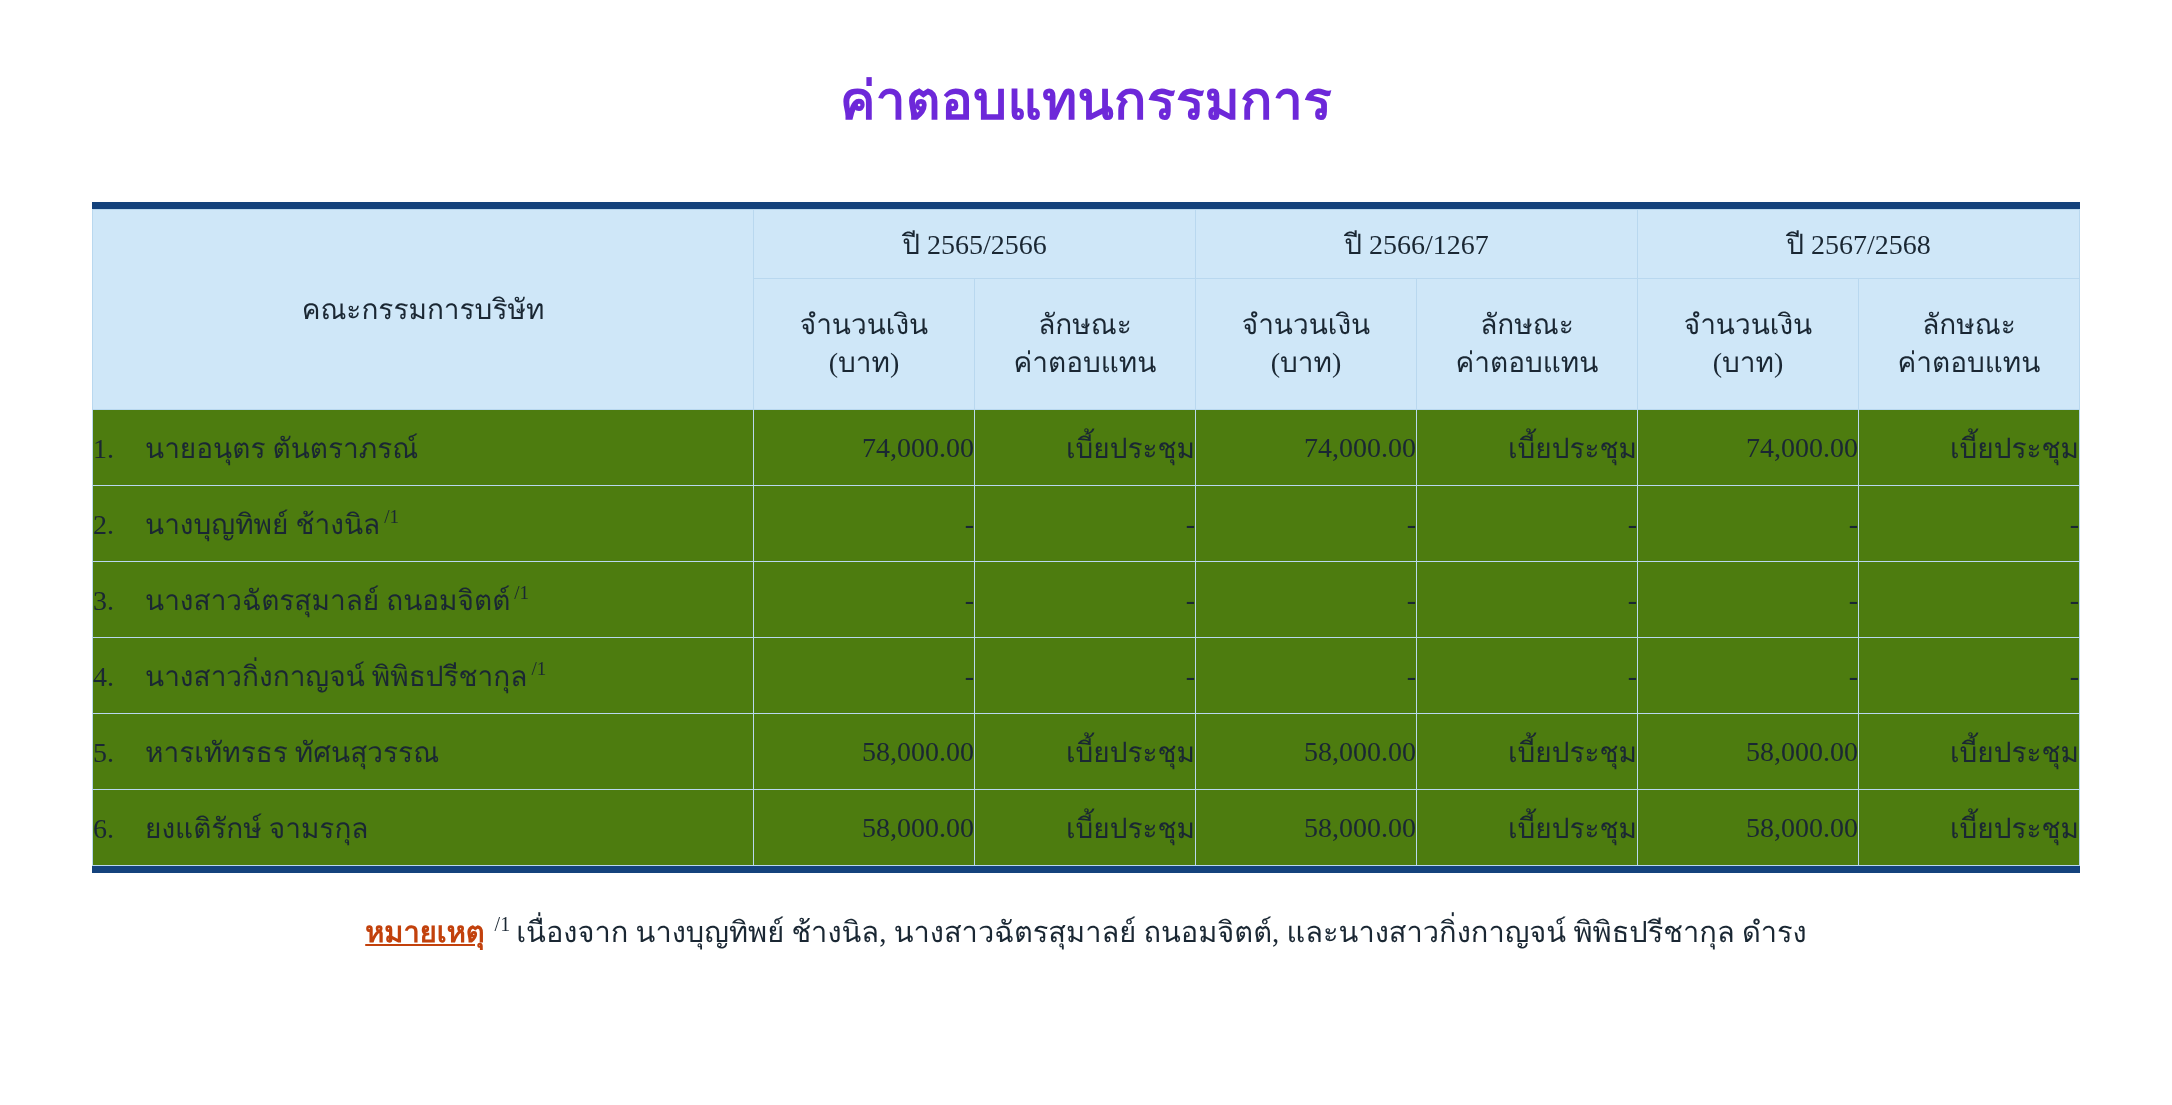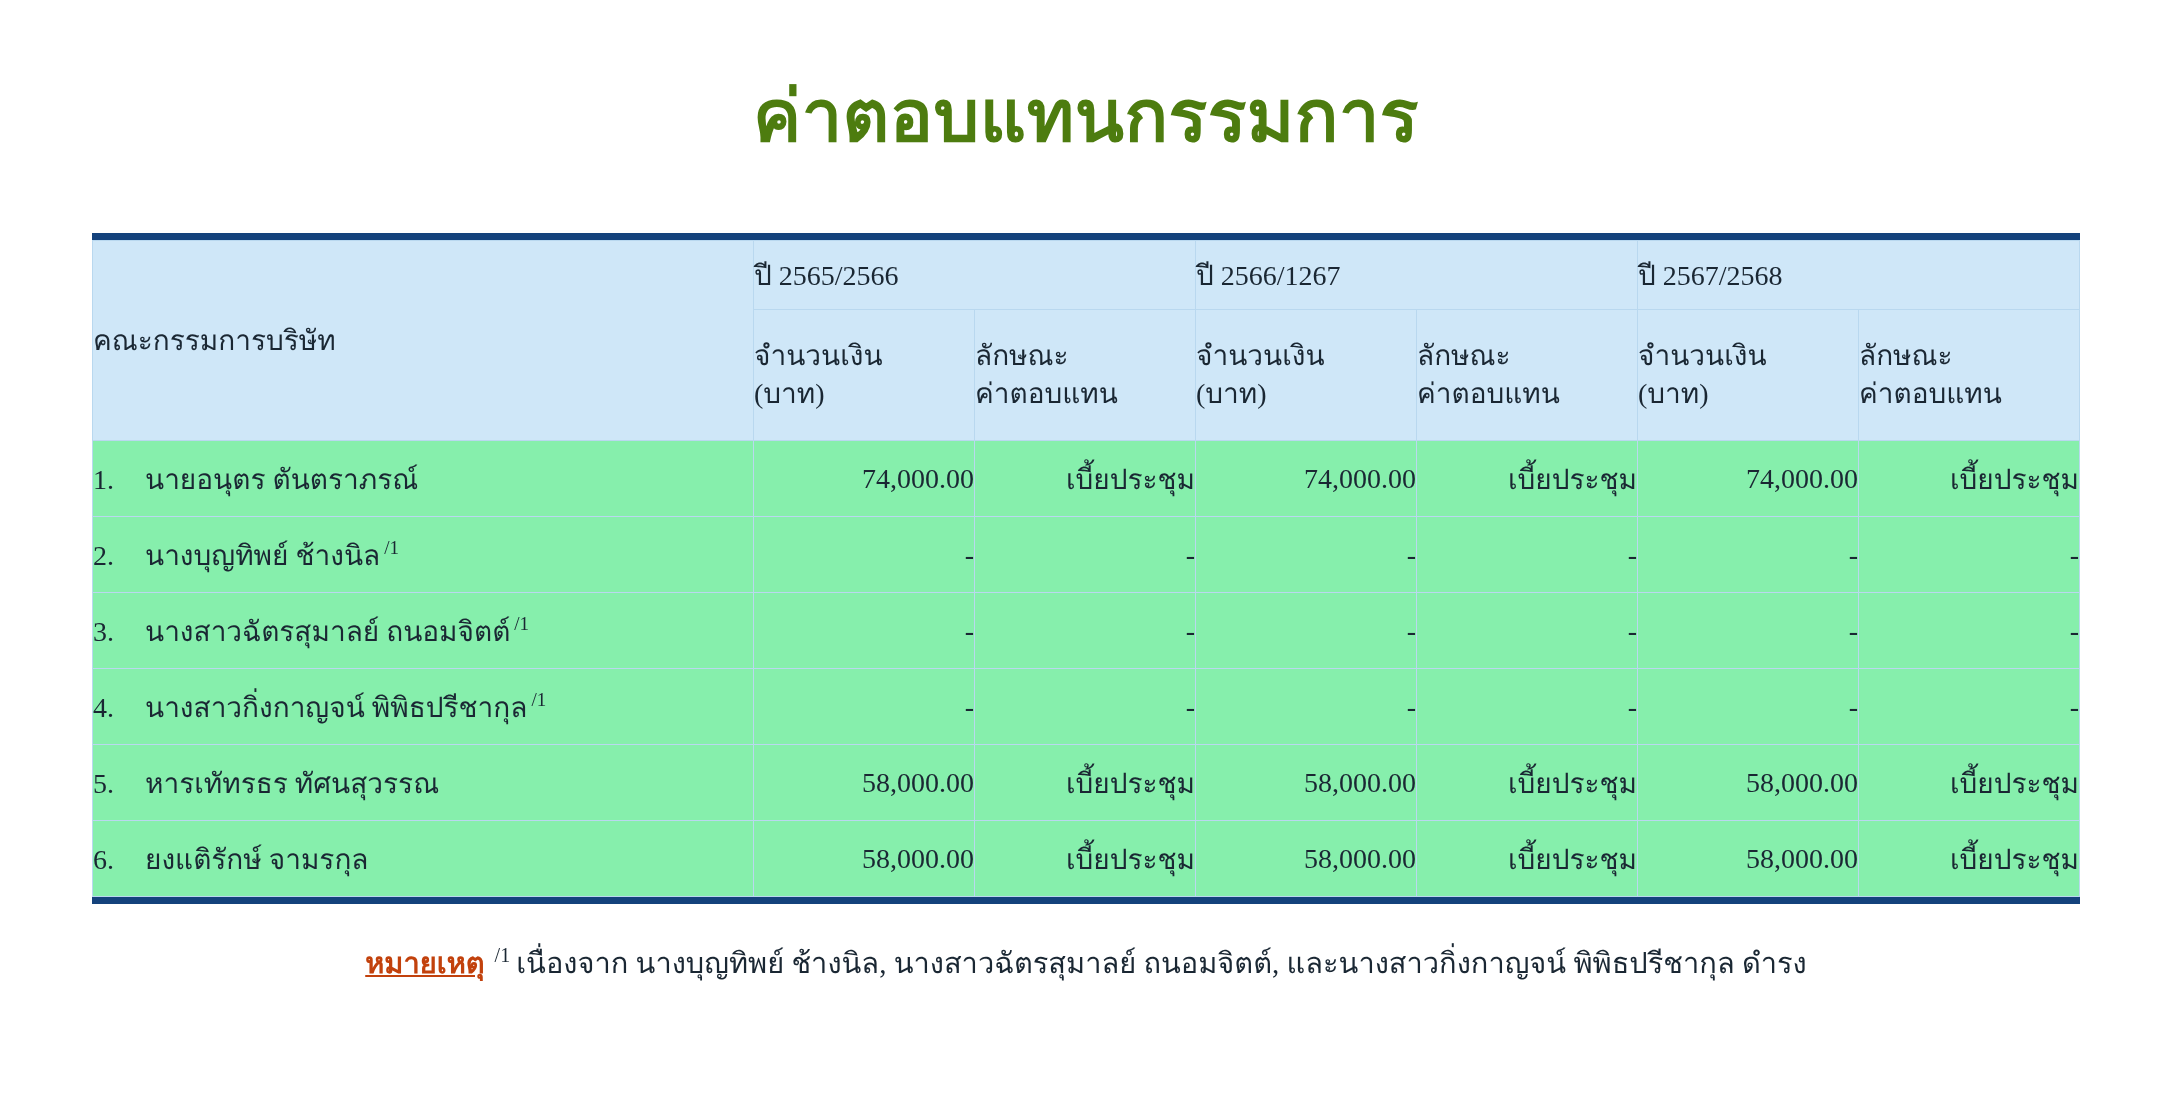--- a/index.html
+++ b/index.html
@@ -18,22 +18,22 @@
     position: relative;
     width: 2172px;
     height: 1105px;
     box-sizing: border-box;
     padding: 0;
   }
   .title {
     text-align: center;
     font-family: "Liberation Sans", sans-serif;
     font-weight: bold;
-    font-size: 72px;
-    color: #4d7c0f;
+    font-size: 53px;
+    color: #6d28d9;
     margin-top: 58px;
     margin-bottom: 0;
     letter-spacing: 0.5px;
   }
   .table-wrap {
     margin: 60px 92px 0 92px;
   }
   table.comp {
     width: 1988px;
     border-collapse: collapse;
@@ -42,21 +42,21 @@
   table.comp th, table.comp td {
     border: 1px solid #b9d8ef;
     font-size: 28px;
     font-family: "Liberation Serif", serif;
     color: #1a2733;
     padding: 0;
     vertical-align: middle;
   }
   thead th {
     background: #cfe7f8;
-    text-align: left;
+    text-align: center;
     font-weight: normal;
   }
   .top-rule {
     height: 7px;
     background: #14427c;
     width: 1988px;
     margin-bottom: 0;
   }
   .bottom-rule {
     height: 7px;
@@ -75,21 +75,21 @@
   }
   .hdr-sub {
     height: 130px;
     line-height: 1.35;
     font-size: 29px;
   }
   .col-amount { width: 222px; }
   .col-type   { width: 220px; }
 
   tbody tr { height: 76px; }
-  tbody td { background: #86efac; }
+  tbody td { background: #4d7c0f; }
   td.name-cell {
     text-align: left;
     padding-left: 22px;
     font-size: 29px;
     white-space: nowrap;
   }
   td.name-cell .idx {
     display: inline-block;
     width: 52px;
   }

